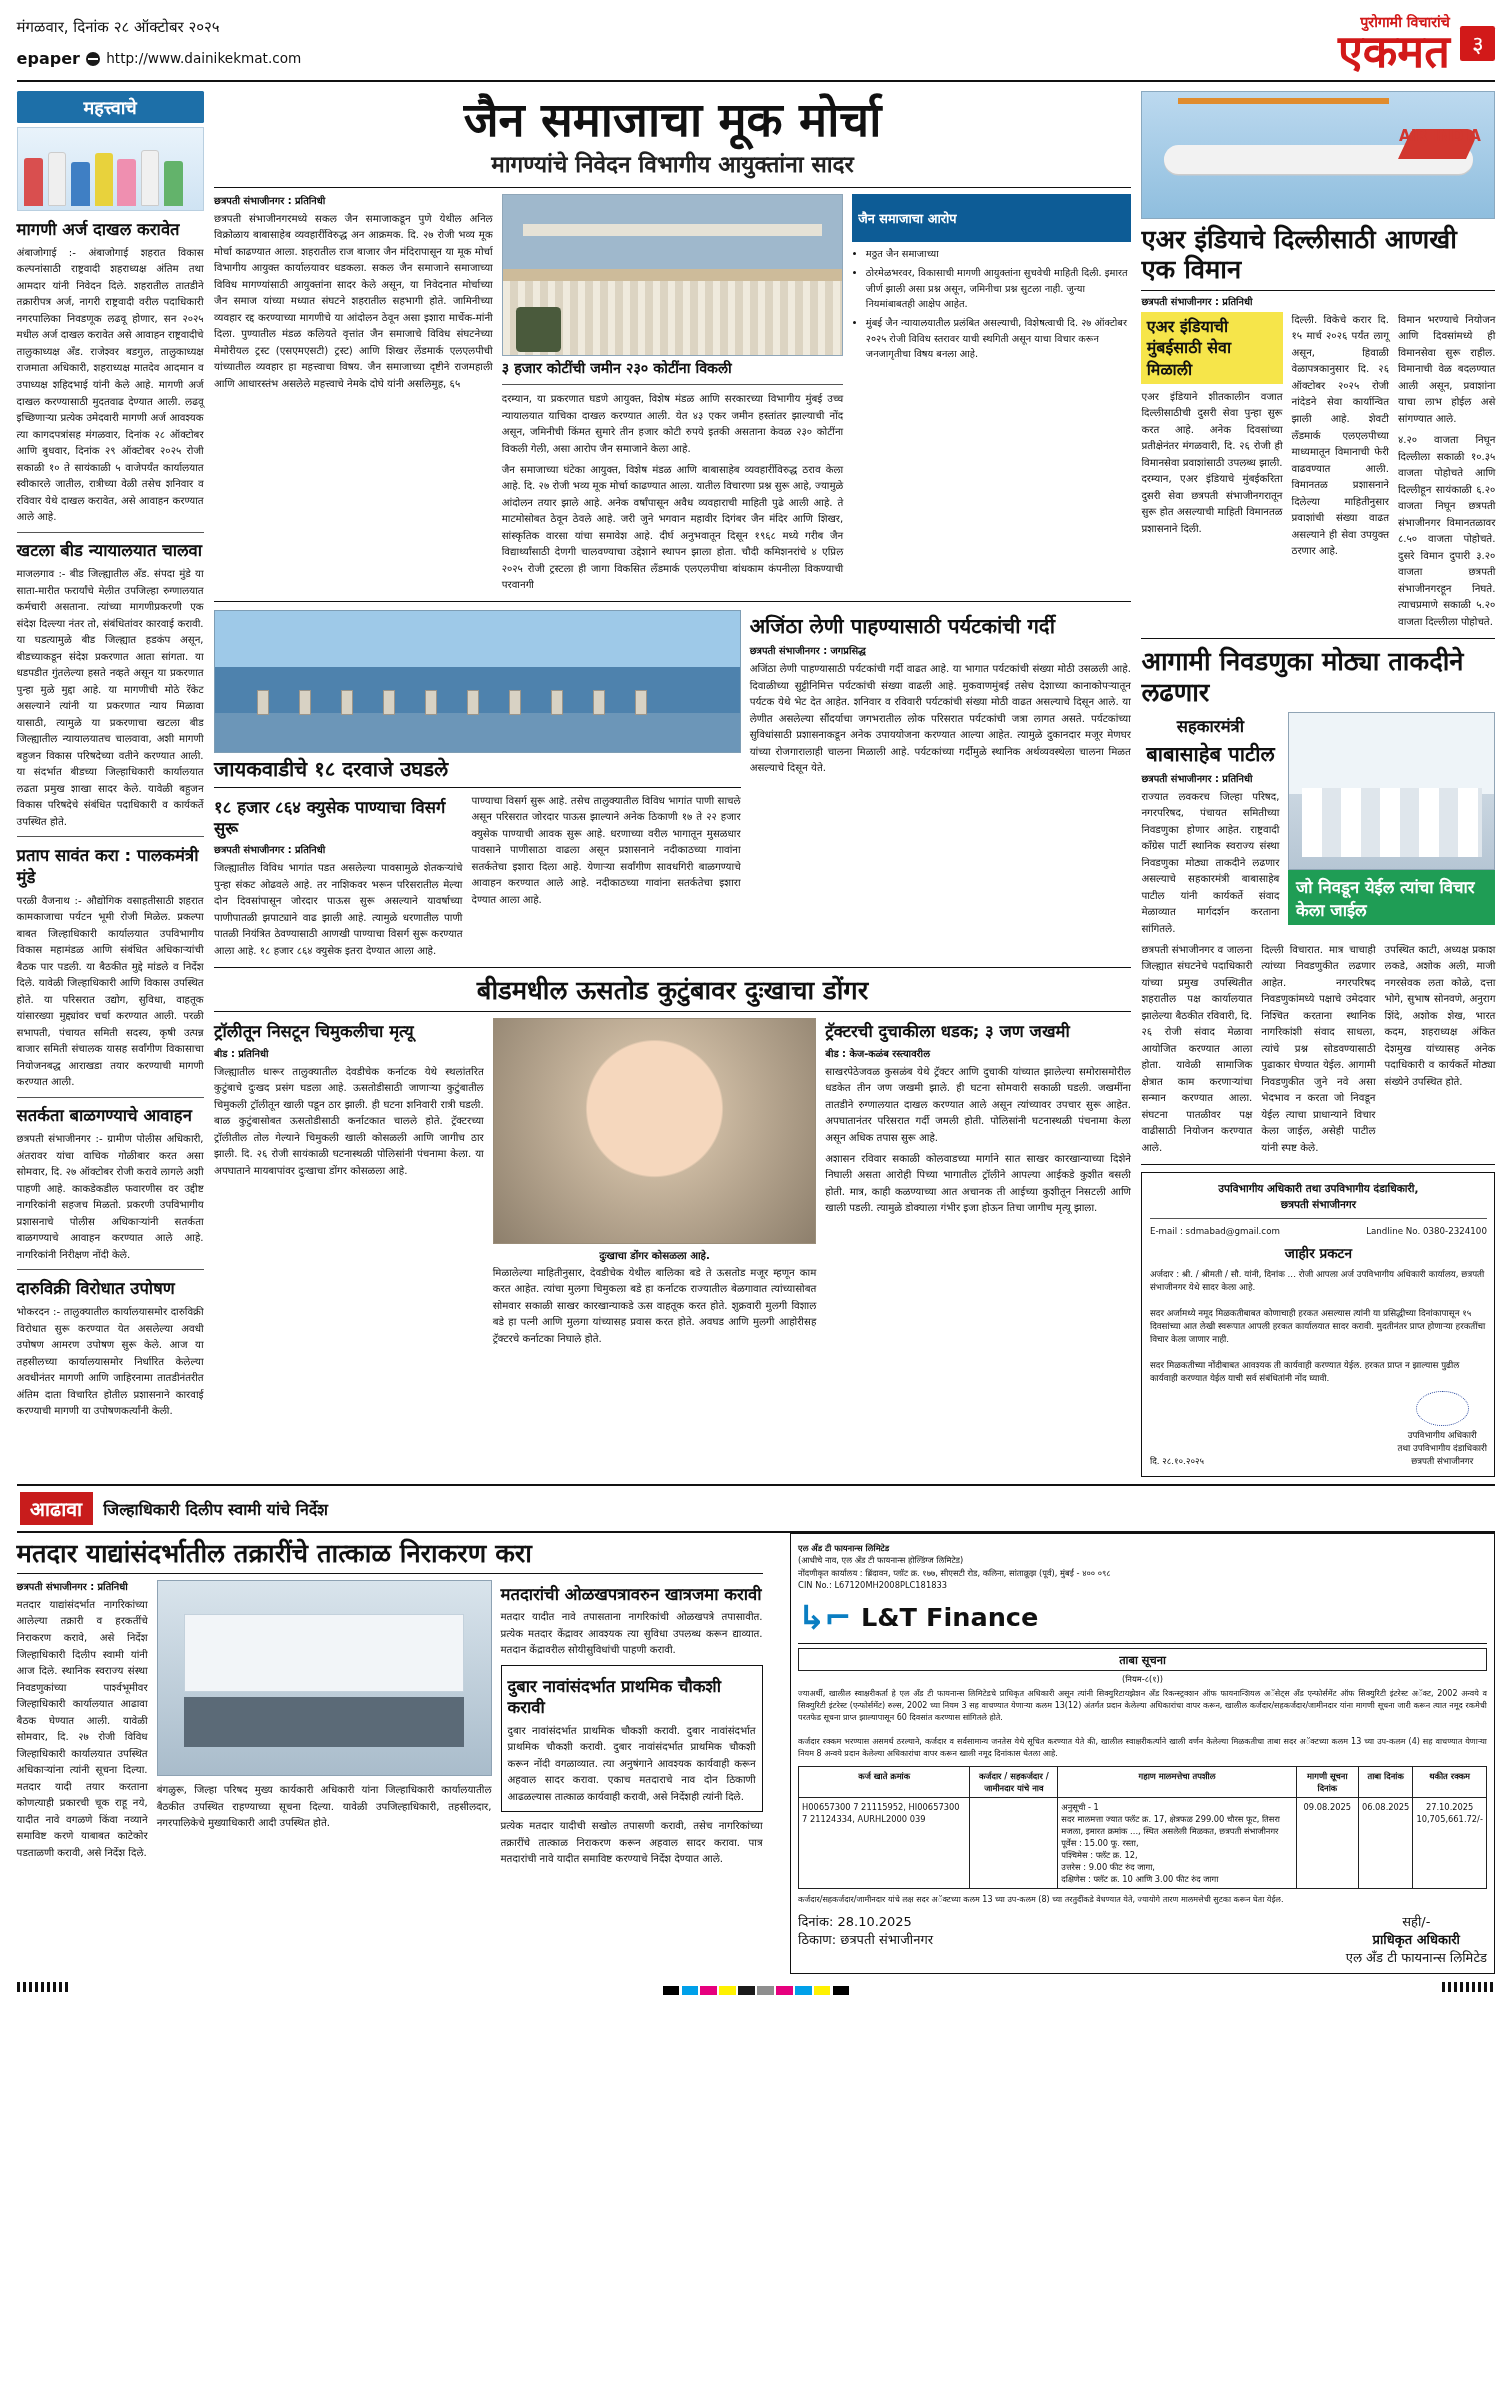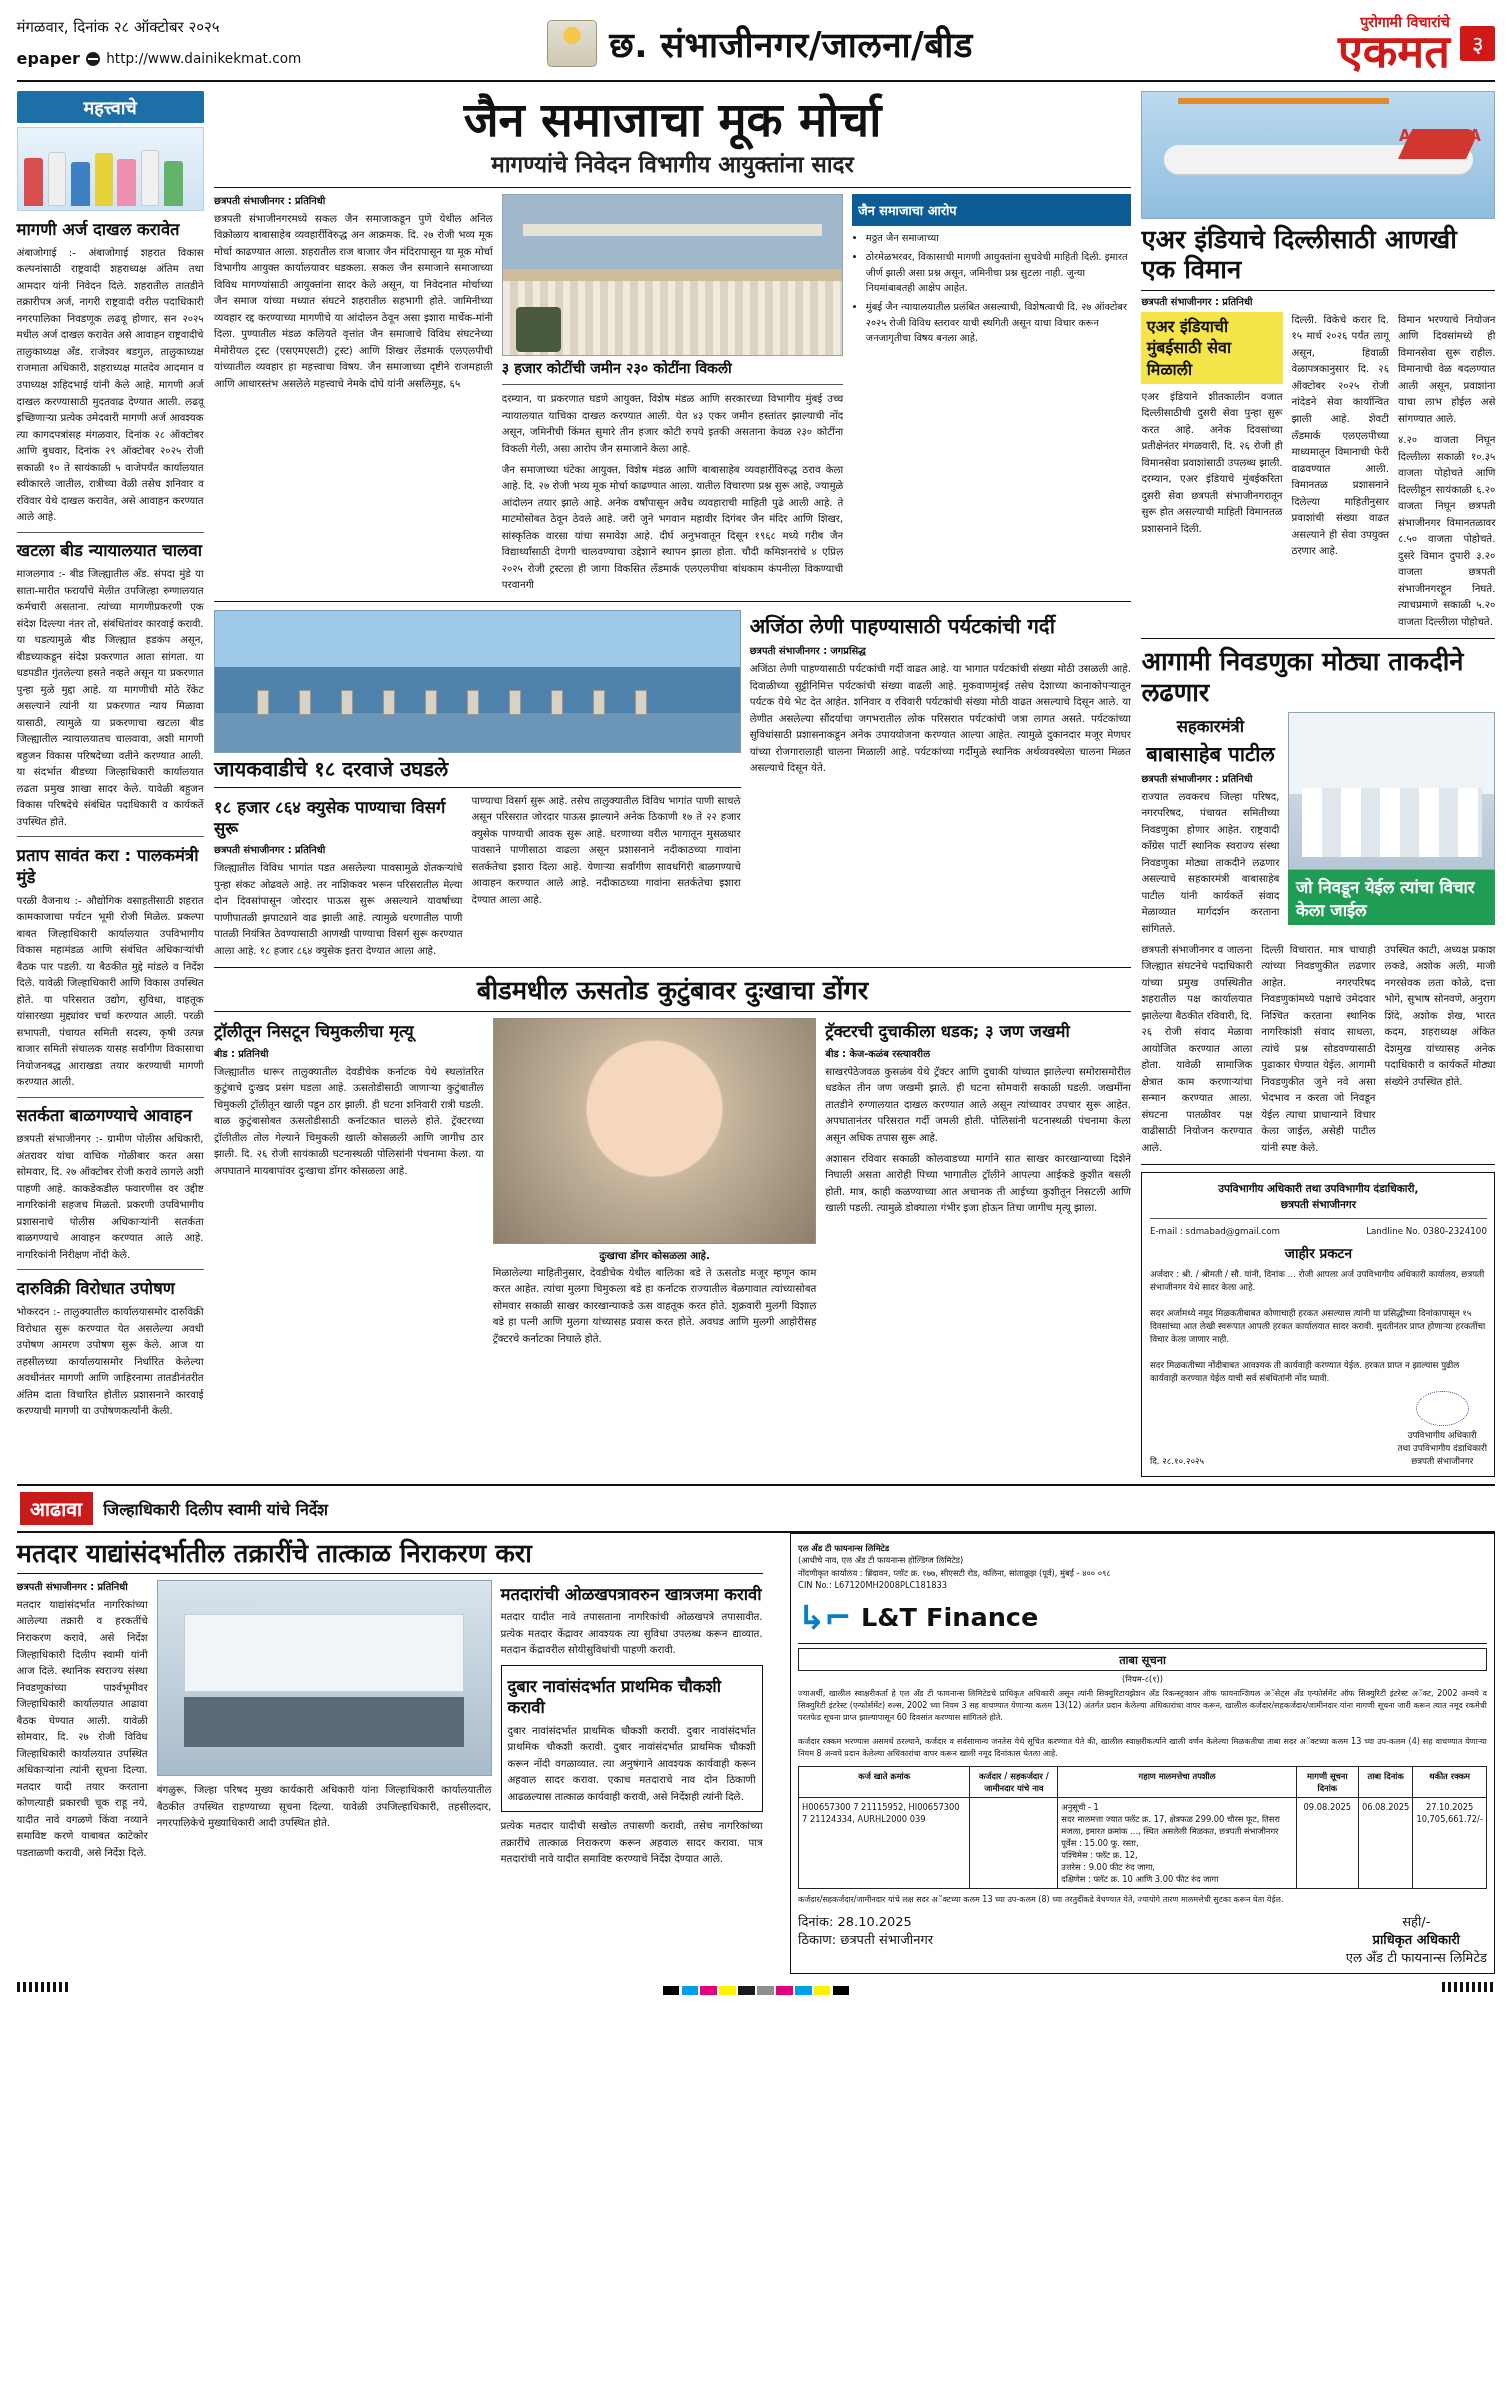--- a/index.html
+++ b/index.html
@@ -50,21 +50,21 @@
 
   
   .lead-title { text-align:center; font-size:47px; font-weight:bold; line-height:1.12; margin:3px 0 1.5px; }
   .lead-sub { text-align:center; font-size:22.6px; font-weight:bold; color:#222; margin-bottom:7.5px; }
   .byline { font-size:9.8px; font-weight:bold; margin-bottom:3.8px; }
   .cols3 { display:flex; gap:9px; }
   .photo { background:linear-gradient(#bcd2e4,#93b0c8); border:0.8px solid #8fa6b8; position:relative; overflow:hidden; }
   .photo.crowd { background:linear-gradient(#9fb8cc 0 46%, #cdbb9a 46% 100%); }
   .cap { font-size:14.3px; font-weight:bold; margin-top:4.5px; line-height:1.25; }
 
-  .boxhead { background:#0d5c96; color:#fff; font-size:12.8px; font-weight:bold; padding:7px 6px; }
+  .boxhead { background:#0d5c96; color:#fff; font-size:12.8px; font-weight:bold; padding:15px 6px; }
   .bullets { font-size:9.8px; line-height:1.6; }
   .bullets li{ margin-bottom:3px; }
 
   .air-photo { height:128px; background:linear-gradient(#bcd9ef,#8fbede); border:0.8px solid #8aa9c0; position:relative; overflow:hidden; }
   .plane { position:absolute; left:6%; top:42%; width:88%; height:29px; background:#f2f2f2; border-radius:16.6px; box-shadow:0 1.5px 0 #ccc; }
   .plane::after{ content:""; position:absolute; right:0; top:-16.6px; width:68px; height:30px; background:#d2372f; border-radius:4.5px 13.6px 0 0; transform:skewX(-25deg); }
   .tail-stripe{ position:absolute; left:10%; top:6px; width:60%; height:5.3px; background:#e08c2e; }
   .yellow-hl { background:#f6e54a; font-size:16px; font-weight:bold; padding:3.8px 5.3px; line-height:1.35; }
 
   .h2 { font-size:25.6px; font-weight:bold; line-height:1.2; margin:4.5px 0; }
@@ -113,24 +113,20 @@
 <div class="page">
 
   <div class="masthead">
     <div class="mh-left">
       <div class="mh-date">मंगळवार, दिनांक २८ ऑक्टोबर २०२५</div>
       <div class="mh-epaper">
         <span class="epaper-badge">epaper</span>
         <span class="globe"></span>
         <span>http://www.dainikekmat.com</span>
       </div>
-    </div>
-    <div class="mh-center">
-      <div class="emblem"></div>
-      <div class="mh-title">छ. संभाजीनगर/जालना/बीड</div>
     </div>
     <div class="mh-right">
       <div>
         <div class="brand-tag">पुरोगामी विचारांचे</div>
         <div class="brand-name">एकमत</div>
       </div>
       <div class="page-num">३</div>
     </div>
   </div>
 

